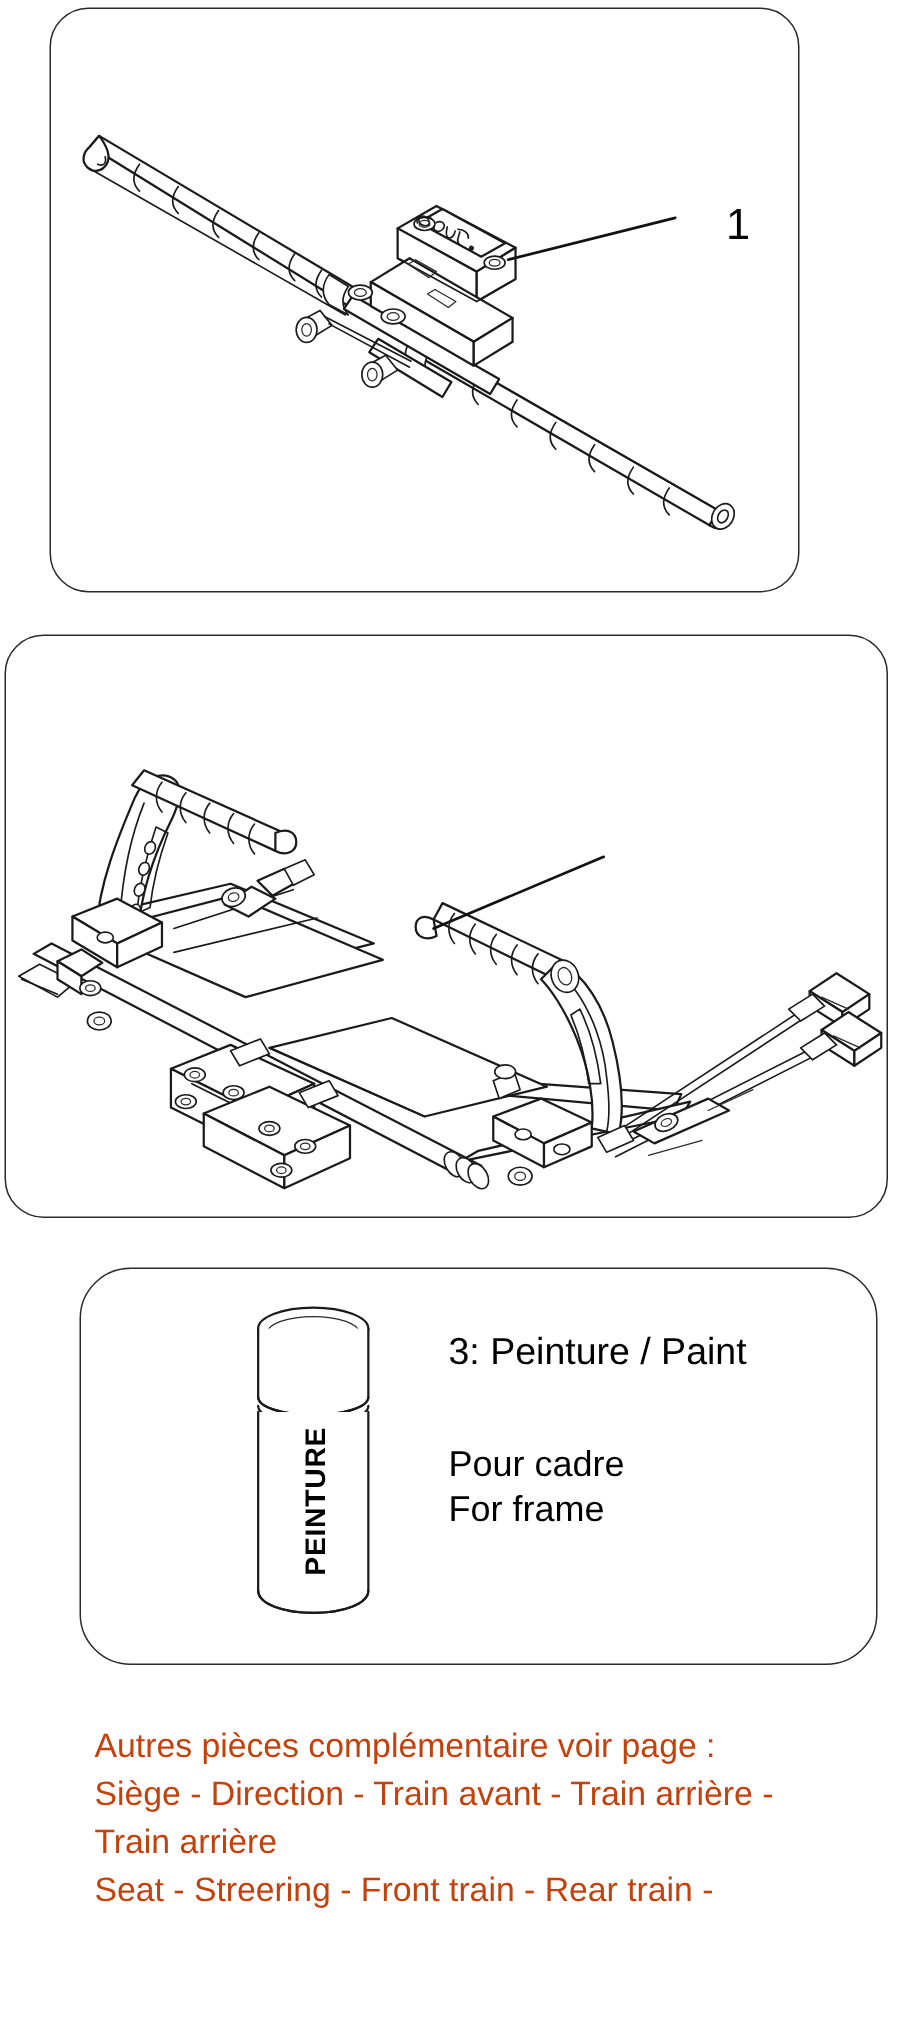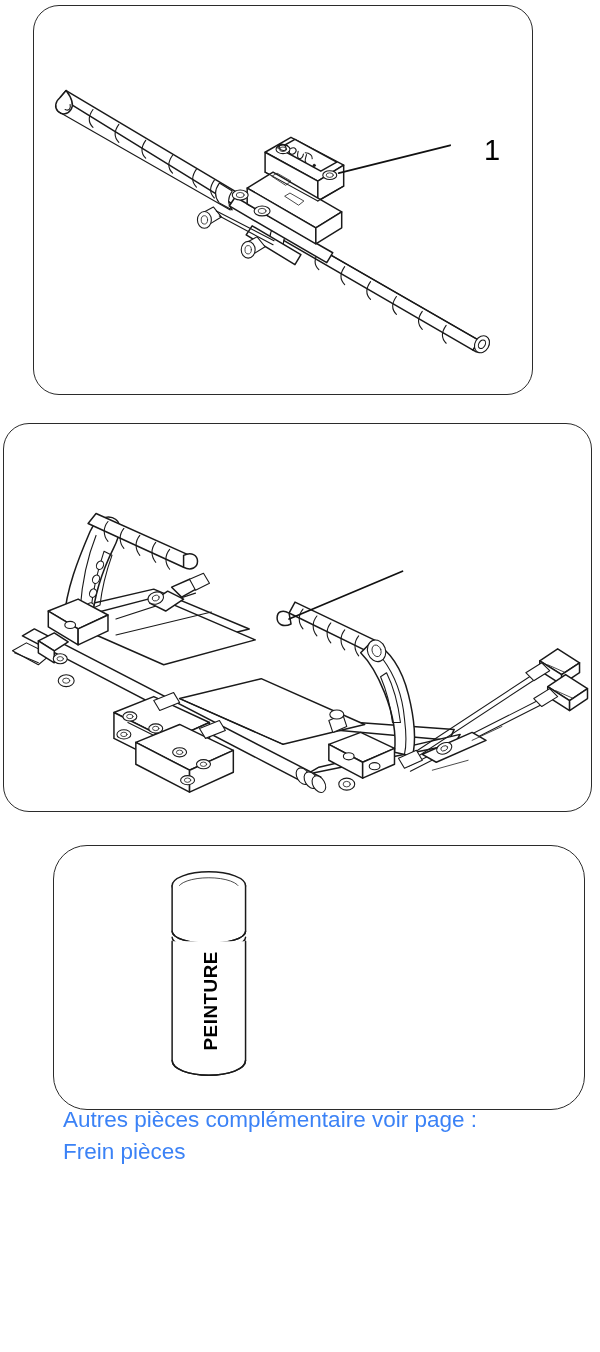--- a/index.html
+++ b/index.html
@@ -83,25 +83,25 @@
   .paint-usage {
     margin-top: 46px;
     font-size: 24px;
     line-height: 1.28;
   }
   .paint-usage div { white-space: nowrap; }
 
   #footer-note {
     position: absolute;
     left: 63px;
-    top: 1104px;
+    top: 1148px;
     width: 520px;
     font-size: 22.5px;
     line-height: 1.42;
-    color: #3b82f6;
+    color: #c2410c;
   }
   #footer-note div { white-space: nowrap; }
 
   .ln {
     fill: none;
     stroke: #1a1a1a;
     stroke-width: 1.5;
     stroke-linecap: round;
     stroke-linejoin: round;
   }
@@ -436,18 +436,27 @@
 
       <path class="ln" d="M118,92 C118,99 135,104 155,104 C175,104 192,99 192,92"></path>
 
       <path class="fillw" d="M118,96 L118,216 C118,225 135,231 155,231 C175,231 192,225 192,216 L192,96"></path>
       <path class="ln" d="M118,216 C118,225 135,231 155,231 C175,231 192,225 192,216"></path>
 
       <text class="can-label" x="163" y="206" transform="rotate(-90 163 206)">PEINTURE</text>
     </g>
   </svg>
 
+  <div class="paint-text-block">
+    <div class="paint-title">3: Peinture / Paint</div>
+    <div class="paint-usage">
+      <div>Pour cadre</div>
+      <div>For frame</div>
+    </div>
+  </div>
 </div>
 
 <div id="footer-note">
   <div>Autres pièces complémentaire voir page :</div>
-  <div>Frein pièces</div>
+  <div>Siège - Direction - Train avant - Train arrière -</div>
+  <div>Train arrière</div>
+  <div>Seat - Streering - Front train - Rear train -</div>
 </div>
 
 </body></html>

